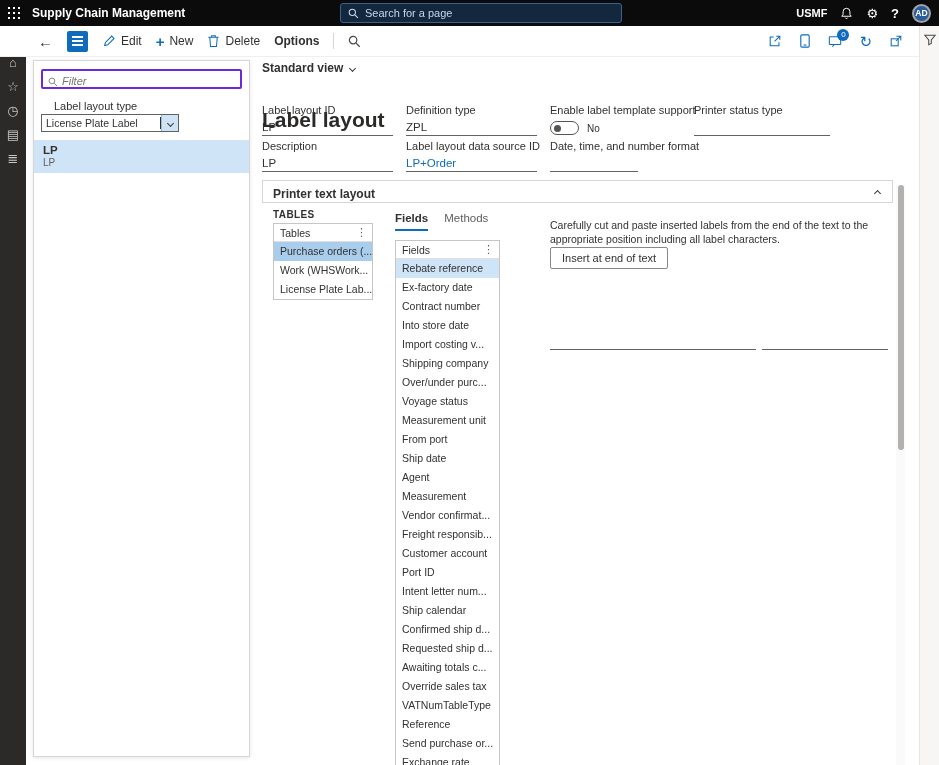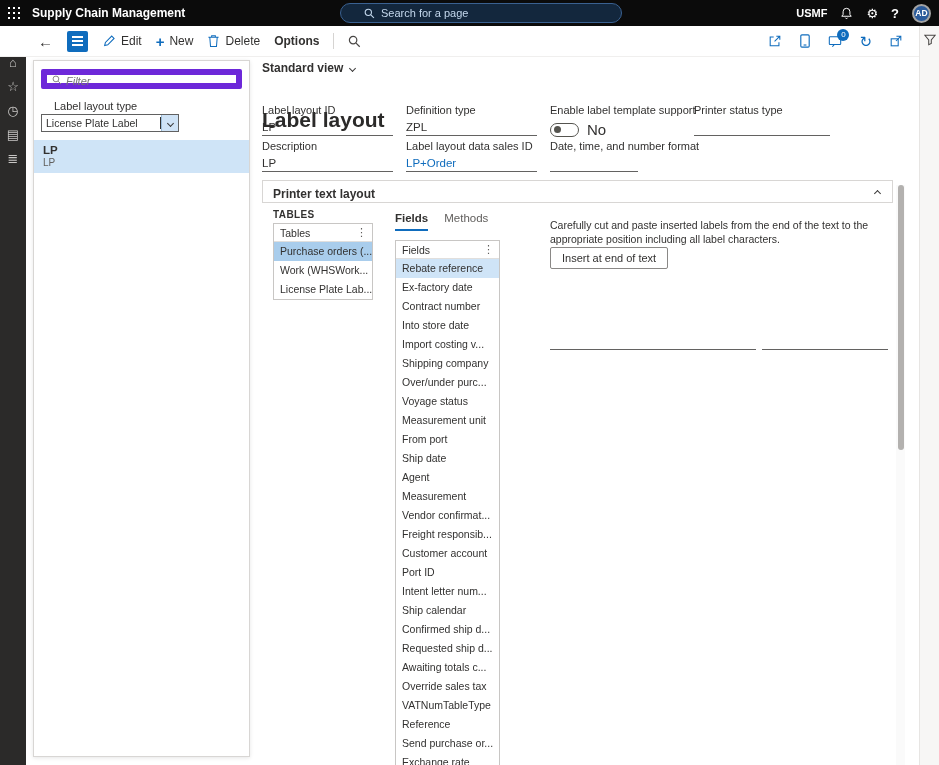--- a/index.html
+++ b/index.html
@@ -5,21 +5,21 @@
   * { margin:0; padding:0; box-sizing:border-box; }
   html,body { width:939px; height:765px; overflow:hidden; }
   body { position:relative; font-family:"Liberation Sans","DejaVu Sans",sans-serif; background:#fff; color:#323130; }
 
   
   .topbar { position:absolute; top:0; left:0; right:0; height:26px; background:#0b0b0b; display:flex; align-items:center; color:#fff; z-index:30; }
   .waffle { width:28px; height:26px; display:grid; place-items:center; cursor:pointer; }
   .waffle-grid { display:grid; grid-template-columns:repeat(3,2.5px); grid-gap:2.5px; }
   .waffle-grid i { width:2.5px; height:2.5px; background:#fff; }
   .app-title { font-size:12px; font-weight:bold; margin-left:4px; white-space:nowrap; }
-  .top-search { position:absolute; left:340px; top:3px; width:282px; height:20px; background:#13273d; border:1px solid #3a6191; border-radius:10px; display:flex; align-items:center; padding:0 23px; gap:6px; font-size:11px; color:#c3d7ec; }
+  .top-search { position:absolute; left:340px; top:3px; width:282px; height:20px; background:#13273d; border:1px solid #3a6191; border-radius:3px; display:flex; align-items:center; padding:0 7px; gap:6px; font-size:11px; color:#c3d7ec; }
   .top-right { margin-left:auto; display:flex; align-items:center; gap:13px; padding-right:8px; height:100%; }
   .top-right .glyph { font-size:13px; line-height:1; cursor:pointer; }
   .company { font-size:11px; font-weight:bold; cursor:pointer; }
   .avatar { width:19px; height:19px; border-radius:50%; background:#2b5b9b; border:2px solid #a3a3a3; color:#fff; font-size:8.5px; font-weight:bold; display:flex; align-items:center; justify-content:center; cursor:pointer; }
 
   
   .cmdbar { position:absolute; top:26px; left:0; right:20px; height:31px; background:#fff; display:flex; align-items:center; gap:14px; padding-left:38px; font-size:12px; border-bottom:1px solid #f0efee; z-index:20; }
   .cmd-item { display:flex; align-items:center; gap:5px; cursor:pointer; white-space:nowrap; }
   .back-arrow { font-size:15px; color:#323130; cursor:pointer; }
   .navpane-btn { width:21px; height:21px; background:#0f6cbd; border-radius:2px; display:flex; flex-direction:column; align-items:center; justify-content:center; gap:2.5px; cursor:pointer; }
@@ -36,21 +36,21 @@
   
   .left-rail { position:absolute; top:26px; bottom:0; left:0; width:26px; background:#2b2a29; display:flex; flex-direction:column; align-items:center; padding-top:9px; gap:11px; z-index:10; }
   .left-rail .rl { color:#c8c6c4; font-size:13px; line-height:1; cursor:pointer; }
   .rail-burger { display:flex; flex-direction:column; gap:2.5px; cursor:pointer; }
   .rail-burger i { width:12px; height:1.5px; background:#c8c6c4; display:block; }
   .right-rail { position:absolute; top:26px; bottom:0; right:0; width:20px; background:#f7f6f5; border-left:1px solid #e7e5e3; z-index:10; display:flex; justify-content:center; }
   .funnel { margin-top:8px; cursor:pointer; }
 
   
   .left-panel { position:absolute; left:33px; top:60px; width:217px; bottom:8px; background:#fff; border:1px solid #d8d6d4; box-shadow:0 1px 4px rgba(0,0,0,.10); z-index:5; }
-  .filter-box { position:absolute; left:7px; top:8px; width:201px; height:20px; border:6px solid #6d28d9; border-radius:2px; display:flex; align-items:flex-start; padding:0 5px; gap:4px; }
+  .filter-box { position:absolute; left:7px; top:8px; width:201px; height:20px; border:2px solid #6d28d9; border-radius:2px; display:flex; align-items:flex-end; padding:0 5px; gap:4px; }
   .filter-box input { border:none; outline:none; flex:1; font-size:11px; font-style:italic; color:#605e5c; font-family:inherit; background:transparent; }
   .lp-label { position:absolute; left:20px; top:39px; font-size:11px; color:#323130; }
   .combo { position:absolute; left:7px; top:53px; width:138px; height:18px; border:1px solid #616161; display:flex; align-items:stretch; background:#fff; cursor:pointer; }
   .combo .val { flex:1; font-size:10.5px; padding:2px 0 0 4px; white-space:nowrap; overflow:hidden; }
   .combo .caret { width:1px; background:#323130; margin:2px 0; }
   .combo .dd { width:17px; background:#cfe3f6; display:flex; align-items:center; justify-content:center; border-left:1px solid #9bbcd9; }
   .chev { display:inline-block; width:5px; height:5px; border-right:1.3px solid #3b3a39; border-bottom:1.3px solid #3b3a39; transform:rotate(45deg); }
   .chev.up { transform:rotate(-135deg); }
   .panel-list { position:absolute; left:0; right:0; top:79px; }
   .panel-item { padding:4px 9px 5px; cursor:pointer; }
@@ -63,21 +63,21 @@
   .view-row { position:absolute; left:0; top:4px; font-size:12px; font-weight:bold; display:flex; align-items:center; gap:7px; cursor:pointer; }
   .page-title { position:absolute; left:0; top:19px; font-size:21px; font-weight:bold; color:#2b2a29;margin-top:32px; }
 
   .fcell { position:absolute; }
   .fcell .flab { font-size:11px; color:#323130; white-space:nowrap; }
   .fcell .fval { margin-top:3px; height:17px; font-size:11.5px; border-bottom:1px solid #636261; display:flex; align-items:flex-end; padding-bottom:2px; }
   .fval.link { color:#0f6cbd; cursor:pointer; }
   .toggle-row { display:flex; align-items:center; gap:8px; margin-top:5px; }
   .toggle { width:29px; height:14px; border:1px solid #55544f; border-radius:8px; position:relative; background:#fff; cursor:pointer; }
   .toggle .knob { position:absolute; left:3px; top:2.6px; width:7px; height:7px; border-radius:50%; background:#55544f; }
-  .toggle-text { font-size:15px; }
+  .toggle-text { font-size:10px; }
 
   .section-hdr { position:absolute; left:0; top:123px; right:26px; height:23px; border:1px solid #d8d6d4; display:flex; align-items:center; padding:4px 6px 0 10px; font-size:12px; font-weight:bold; background:#fff; cursor:pointer; }
   .collapse-btn { margin-left:auto; width:18px; height:18px; display:flex; align-items:center; justify-content:center; cursor:pointer; }
 
   .tables-caption { position:absolute; left:11px; top:152px; font-size:10px; font-weight:bold; letter-spacing:.4px; }
   .listbox { position:absolute; border:1px solid #c8c6c4; background:#fff; font-size:10.5px; }
   .listbox .lb-hdr { display:flex; align-items:center; justify-content:space-between; padding:2px 3px 2px 6px; border-bottom:1px solid #e1dfdd; height:18px; }
   .lb-dots { color:#605e5c; font-size:11px; cursor:pointer; padding:0 2px; }
   .listbox .row { height:19px; line-height:19px; padding:0 6px; white-space:nowrap; overflow:hidden; cursor:pointer; }
   .tables-box { left:11px; top:166px; width:100px; }
@@ -289,21 +289,21 @@
   <div class="fcell" style="left:432px; top:47px; width:136px;">
     <div class="flab">Printer status type</div>
     <div class="fval"></div>
   </div>
 
   <div class="fcell" style="left:0; top:83px; width:131px;">
     <div class="flab">Description</div>
     <div class="fval">LP</div>
   </div>
   <div class="fcell" style="left:144px; top:83px; width:131px;">
-    <div class="flab">Label layout data sales ID</div>
+    <div class="flab">Label layout data source ID</div>
     <div class="fval link">LP+Order</div>
   </div>
   <div class="fcell" style="left:288px; top:83px; width:150px;">
     <div class="flab">Date, time, and number format</div>
     <div class="fval" style="width:88px;"></div>
   </div>
 
   <div class="section-hdr">
     <span>Printer text layout</span>
     <span class="collapse-btn">

